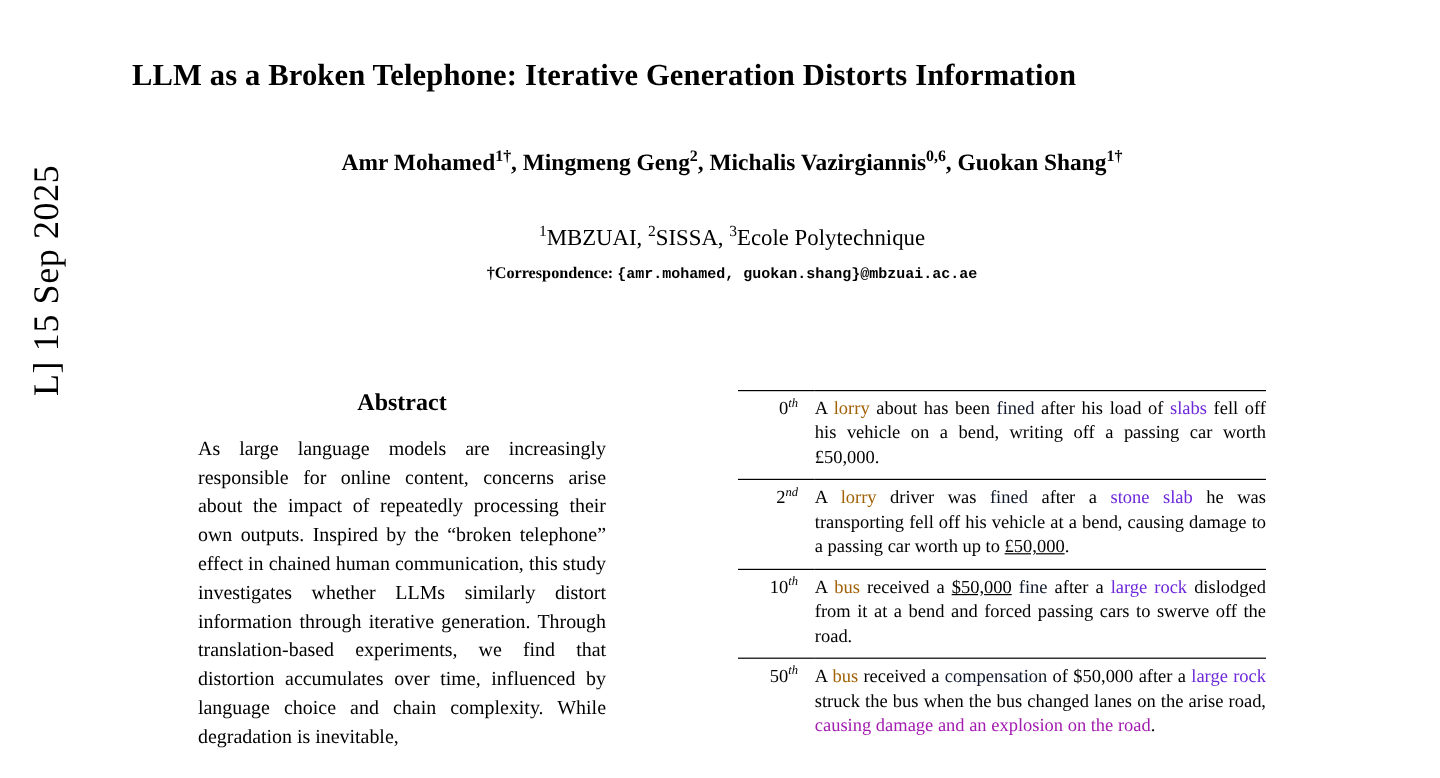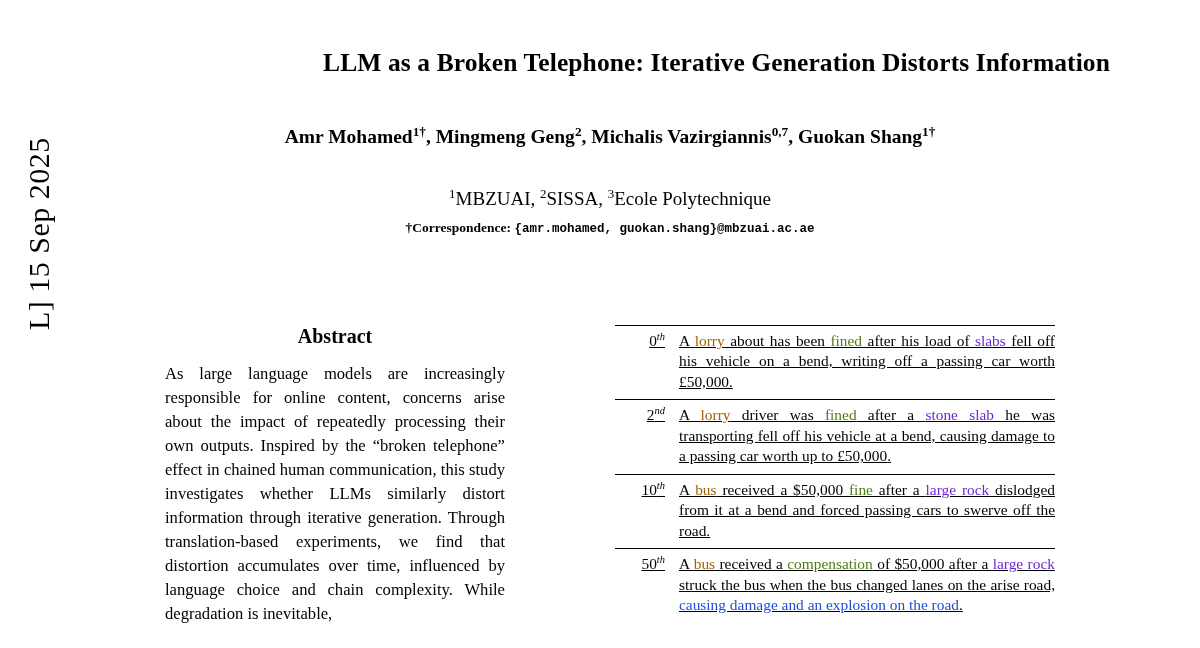--- a/index.html
+++ b/index.html
@@ -32,21 +32,21 @@
 
   #page {
     position: absolute;
     left: 110px;
     top: 0;
     width: 1000px;
     height: 648px;
   }
 
   #title {
-    text-align: right;
+    text-align: left;
     font-weight: bold;
     font-size: 25.5px;
     margin-top: 48px;
     letter-spacing: 0.1px;
   }
 
   #authors {
     text-align: center;
     font-weight: bold;
     font-size: 19.5px;
@@ -115,53 +115,52 @@
   table#chain-table {
     border-collapse: collapse;
     width: 440px;
     font-size: 15.4px;
     line-height: 1.33;
   }
   table#chain-table td {
     vertical-align: top;
     padding: 5px 0 7px 0;
     border-top: 1.1px solid #000;
-    text-decoration: underline;
   }
   table#chain-table tr:first-child td {
     border-top: 1.1px solid #000;
     padding-top: 5px;
   }
   table#chain-table td.step {
     width: 50px;
     text-align: right;
     padding-right: 14px;
     white-space: nowrap;
     font-size: 15.4px;
   }
   table#chain-table td.text {
     text-align: justify;
     text-justify: inter-word;
   }
   .hl-red { color: #a16207; }
-  .hl-green { color: #4d7c0f; }
+  .hl-green { color: #0f172a; }
   .hl-blue { color: #6d28d9; }
-  .hl-magenta { color: #1d4ed8; }
+  .hl-magenta { color: #a21caf; }
   .ul { text-decoration: underline; }
 </style>
 </head>
 <body>
 
 <div id="arxiv-stamp">L]  15 Sep 2025</div>
 
 <div id="page">
 
   <h1 id="title">LLM as a Broken Telephone: Iterative Generation Distorts Information</h1>
 
-  <div id="authors"><span>Amr Mohamed</span><sup>1†</sup><span>, Mingmeng Geng</span><sup>2</sup><span>, Michalis Vazirgiannis</span><sup>0,7</sup><span>, Guokan Shang</span><sup>1†</sup></div>
+  <div id="authors"><span>Amr Mohamed</span><sup>1†</sup><span>, Mingmeng Geng</span><sup>2</sup><span>, Michalis Vazirgiannis</span><sup>0,6</sup><span>, Guokan Shang</span><sup>1†</sup></div>
 
   <div id="affiliations"><sup>1</sup><span>MBZUAI, </span><sup>2</sup><span>SISSA, </span><sup>3</sup><span>Ecole Polytechnique</span></div>
 
   <div id="correspondence">
     <span>†Correspondence: </span><span class="mono">{amr.mohamed, guokan.shang}@mbzuai.ac.ae</span>
   </div>
 
   <div id="columns">
 
     <div id="col-left">

